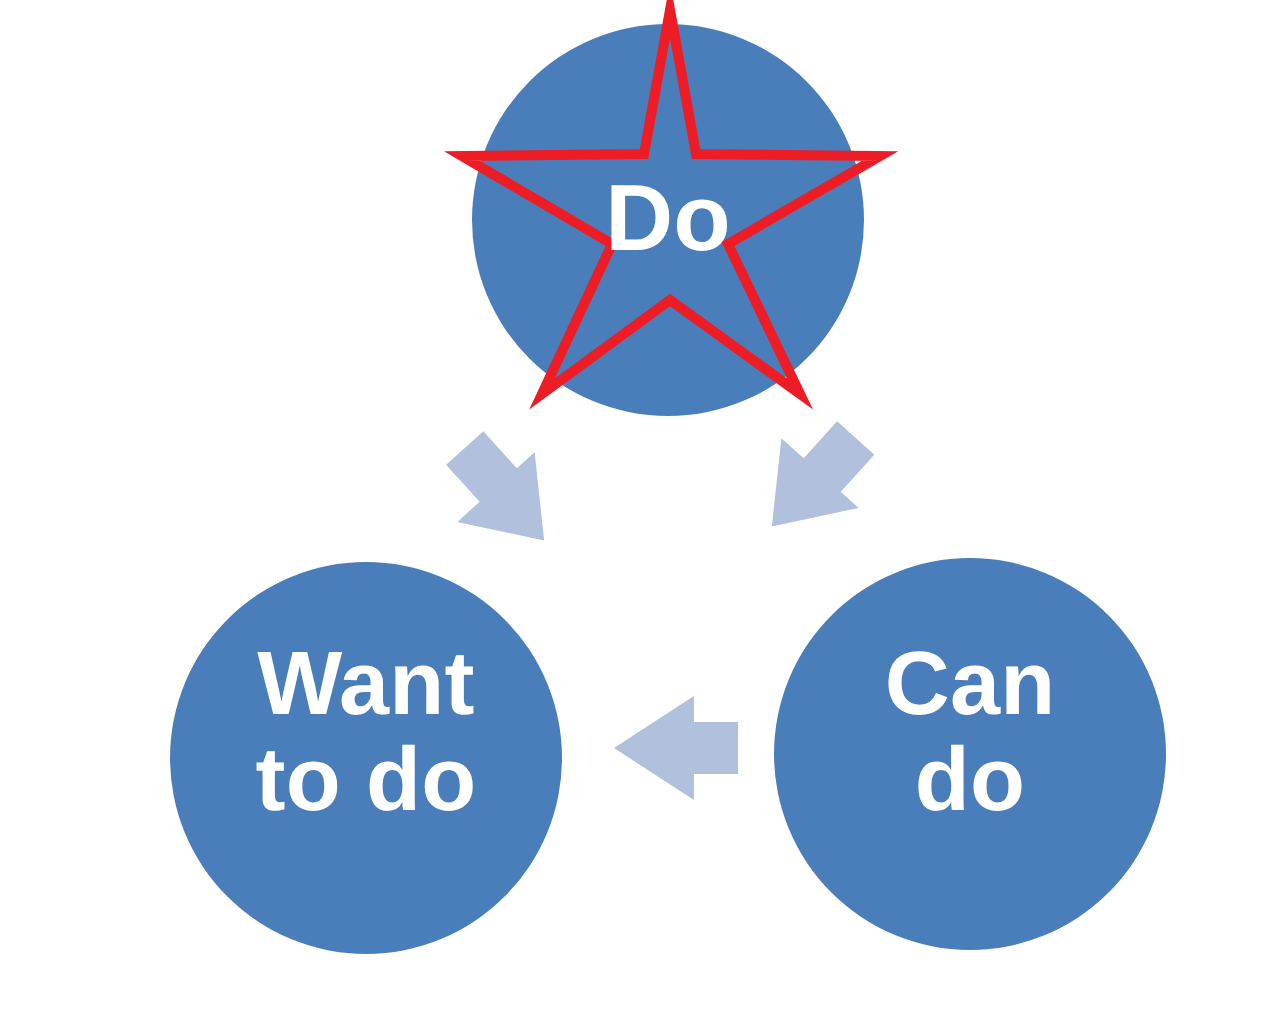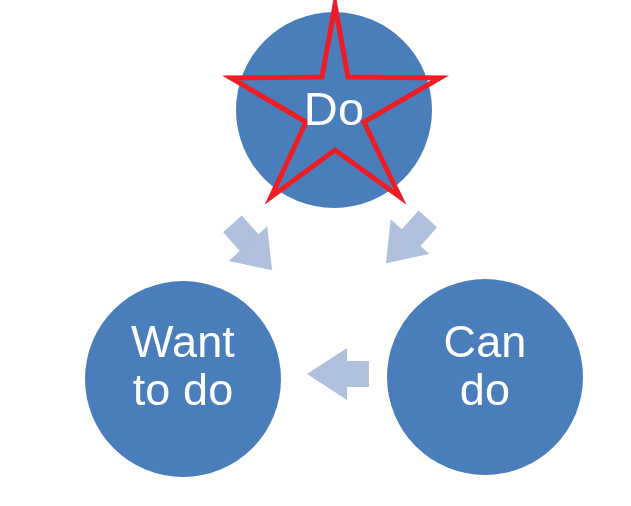--- a/index.html
+++ b/index.html
@@ -23,21 +23,21 @@
     top: 0;
     width: 631px;
     height: 506px;
     display: block;
   }
   .node-label {
     position: absolute;
     text-align: center;
     color: #ffffff;
     line-height: 1.06;
-    font-weight: 400;
+    font-weight: 700;
     letter-spacing: 0.1px;
     white-space: pre-line;
     pointer-events: none;
     -webkit-font-smoothing: antialiased;
   }
   #label-do {
     left: 234px;
     top: 84px;
     width: 200px;
     font-size: 47px;

